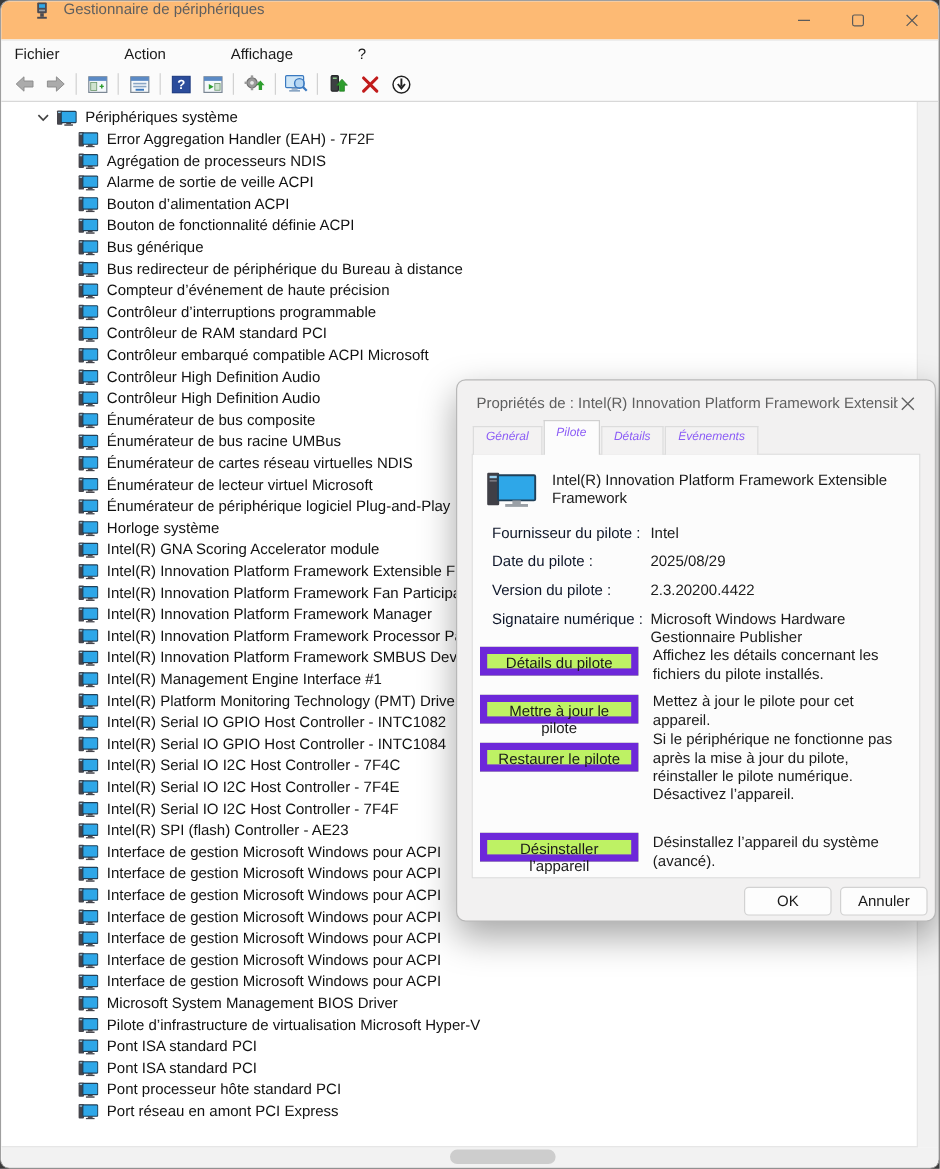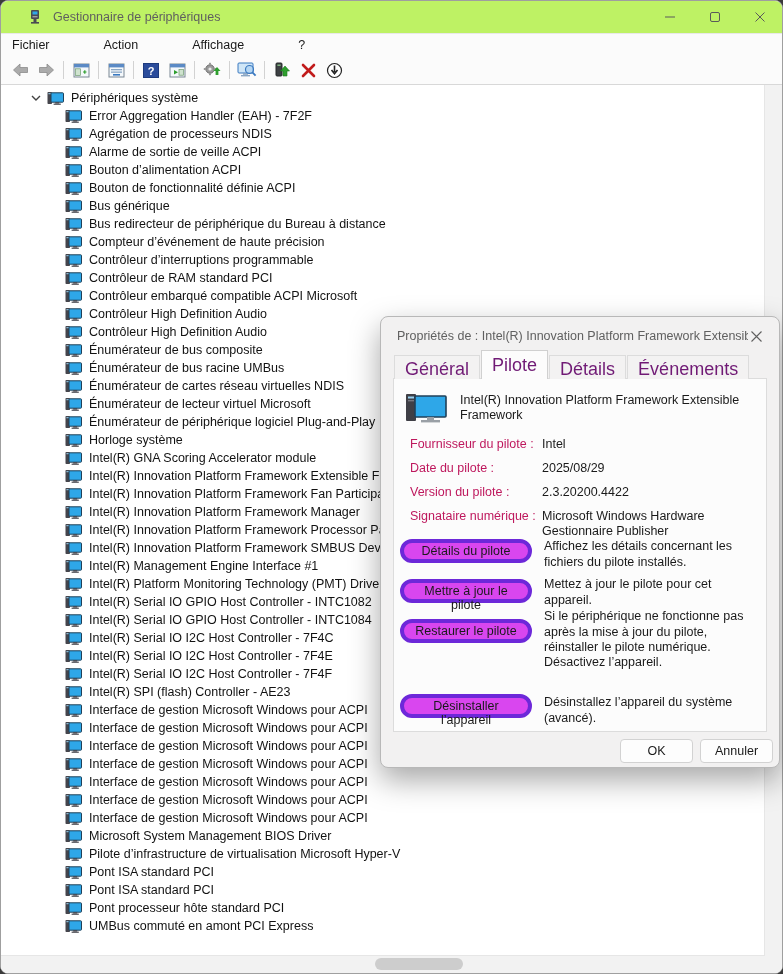--- a/index.html
+++ b/index.html
@@ -9,22 +9,22 @@
     font-family:"Liberation Sans",sans-serif;
     -webkit-font-smoothing:antialiased;
   }
   .window{
     position:absolute;inset:0;
     background:#ffffff;border:1px solid #9f9f9f;border-radius:8px;
     overflow:hidden;display:flex;flex-direction:column;
   }
   
   .titlebar{
-    height:32px;flex:0 0 32px;background:#bef264;
-    display:flex;align-items:center;padding-left:26px;gap:10px;
+    height:32px;flex:0 0 32px;background:#fdba74;
+    display:flex;align-items:flex-start;padding-left:26px;gap:10px;
     color:#5f5f5f;font-size:12.5px;
   }
   .caption-controls{margin-left:auto;display:flex;height:100%;}
   .cap-btn{width:45px;height:100%;display:flex;align-items:center;justify-content:center;color:#5a5a5a;}
   
   .menubar{
     height:22px;flex:0 0 22px;background:#fbfbfb;border-top:1px solid #e9e9e9;
     display:flex;align-items:center;padding-left:2px;font-size:12.5px;color:#191919;gap:36px;
   }
   .menu-item{padding:2px 9px;}
@@ -52,35 +52,35 @@
     position:absolute;left:380px;top:316px;width:398px;height:450px;
     background:#f2f1f1;border:1px solid #b8b8b8;border-radius:8px;
     box-shadow:0 12px 30px rgba(0,0,0,.35);z-index:5;font-size:12.5px;color:#1a1a1a;
   }
   .dlg-titlebar{height:38px;display:flex;align-items:center;padding:0 14px 0 16px;color:#606060;}
   .dlg-title{overflow:hidden;white-space:nowrap;}
   .dlg-close{margin-left:auto;width:18px;height:18px;display:flex;align-items:center;justify-content:center;}
   .dlg-tabs{position:absolute;left:13px;top:38px;height:24px;display:flex;align-items:flex-end;z-index:3;}
   .tab{
     height:20px;padding:3px 10px 0;margin-right:1px;background:#f3f2f2;
-    border:1px solid #dcdcdc;border-bottom:none;font-size:18px;color:#701a75;
+    border:1px solid #dcdcdc;border-bottom:none;font-size:10px;color:#8b5cf6;font-style:italic;
   }
   .tab.active{height:24px;padding-top:4px;background:#fcfcfc;border-color:#d0d0d0;box-shadow:0 2px 0 #fcfcfc;}
   .dlg-page{
     position:absolute;left:12px;top:61px;width:372px;height:352px;
     background:#fcfcfc;border:1px solid #dcdcdc;z-index:1;
   }
   .dev-head{position:absolute;left:10px;top:12px;display:flex;}
   .dev-icon{width:44px;height:36px;flex:0 0 44px;}
   .dev-name{margin-left:12px;width:290px;line-height:15px;padding-top:2px;}
-  .fld-label{position:absolute;left:16px;color:#be185d;}
+  .fld-label{position:absolute;left:16px;color:#0f172a;}
   .fld-value{position:absolute;left:148px;width:226px;line-height:15px;}
   .act-btn{
     position:absolute;left:6px;width:132px;height:24px;
-    background:#d946ef;border:4px solid #6d28d9;border-radius:12px;
+    background:#bef264;border:6px solid #6d28d9;border-radius:0;
     font-family:"Liberation Sans",sans-serif;font-size:12.5px;color:#1a1a1a;
   }
   .act-desc{position:absolute;left:150px;width:216px;line-height:15.5px;}
   .dlg-footer-btn{
     position:absolute;width:73px;height:24px;
     background:#fdfdfd;border:1px solid #d2d2d2;border-radius:4px;
     font-family:"Liberation Sans",sans-serif;font-size:12.5px;color:#1a1a1a;
   }
 </style>
 </head>
@@ -723,21 +723,21 @@
   </div>
         <div class="tree-row child">
 
     <svg class="node-icon" viewBox="0 0 17 14">
       <rect x="0.5" y="1" width="4.5" height="12" rx="0.8" fill="#45454c"></rect>
       <rect x="1.4" y="2.2" width="2.6" height="1" fill="#9ad1f0"></rect>
       <rect x="4" y="1.8" width="12.5" height="9.4" rx="0.8" fill="#2ea7e8" stroke="#204058" stroke-width="1"></rect>
       <rect x="8.2" y="11.2" width="4" height="1.4" fill="#45454c"></rect>
       <rect x="6.6" y="12.6" width="7.2" height="1.2" fill="#45454c"></rect>
     </svg>
-    <span class="lbl">UMBus commuté en amont PCI Express</span>
+    <span class="lbl">Port réseau en amont PCI Express</span>
   </div>
       </div>
     <div class="vscroll"></div>
     <div class="hscroll">
       <div class="hthumb"></div>
     </div>
     <div class="scroll-corner"></div>
   </div>
 </div>
 

